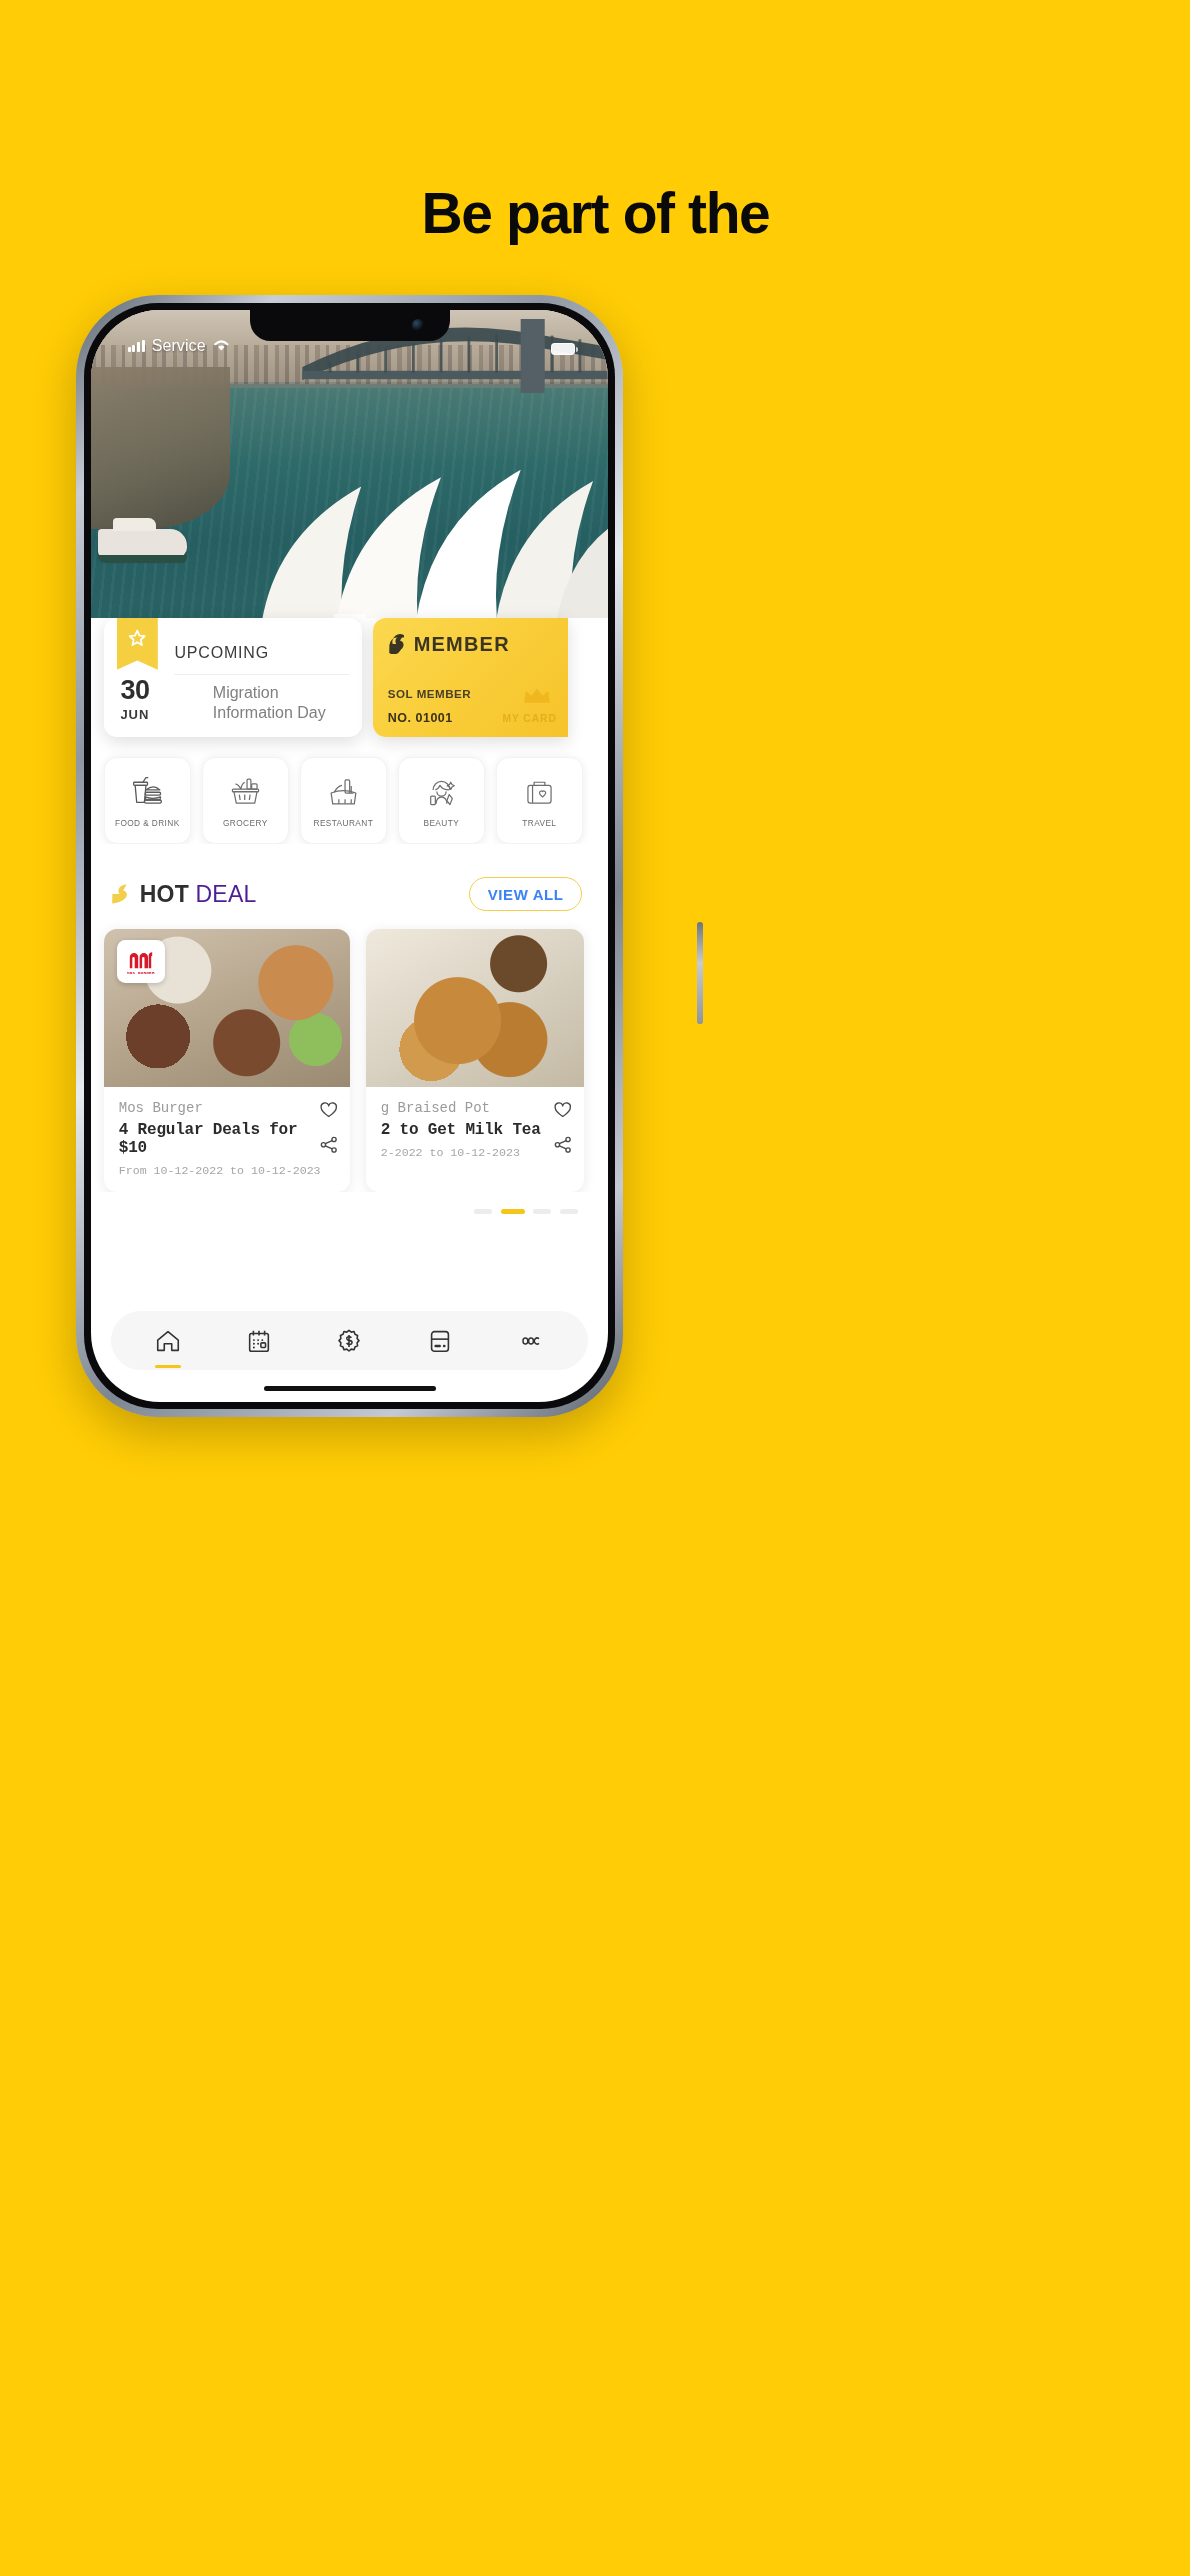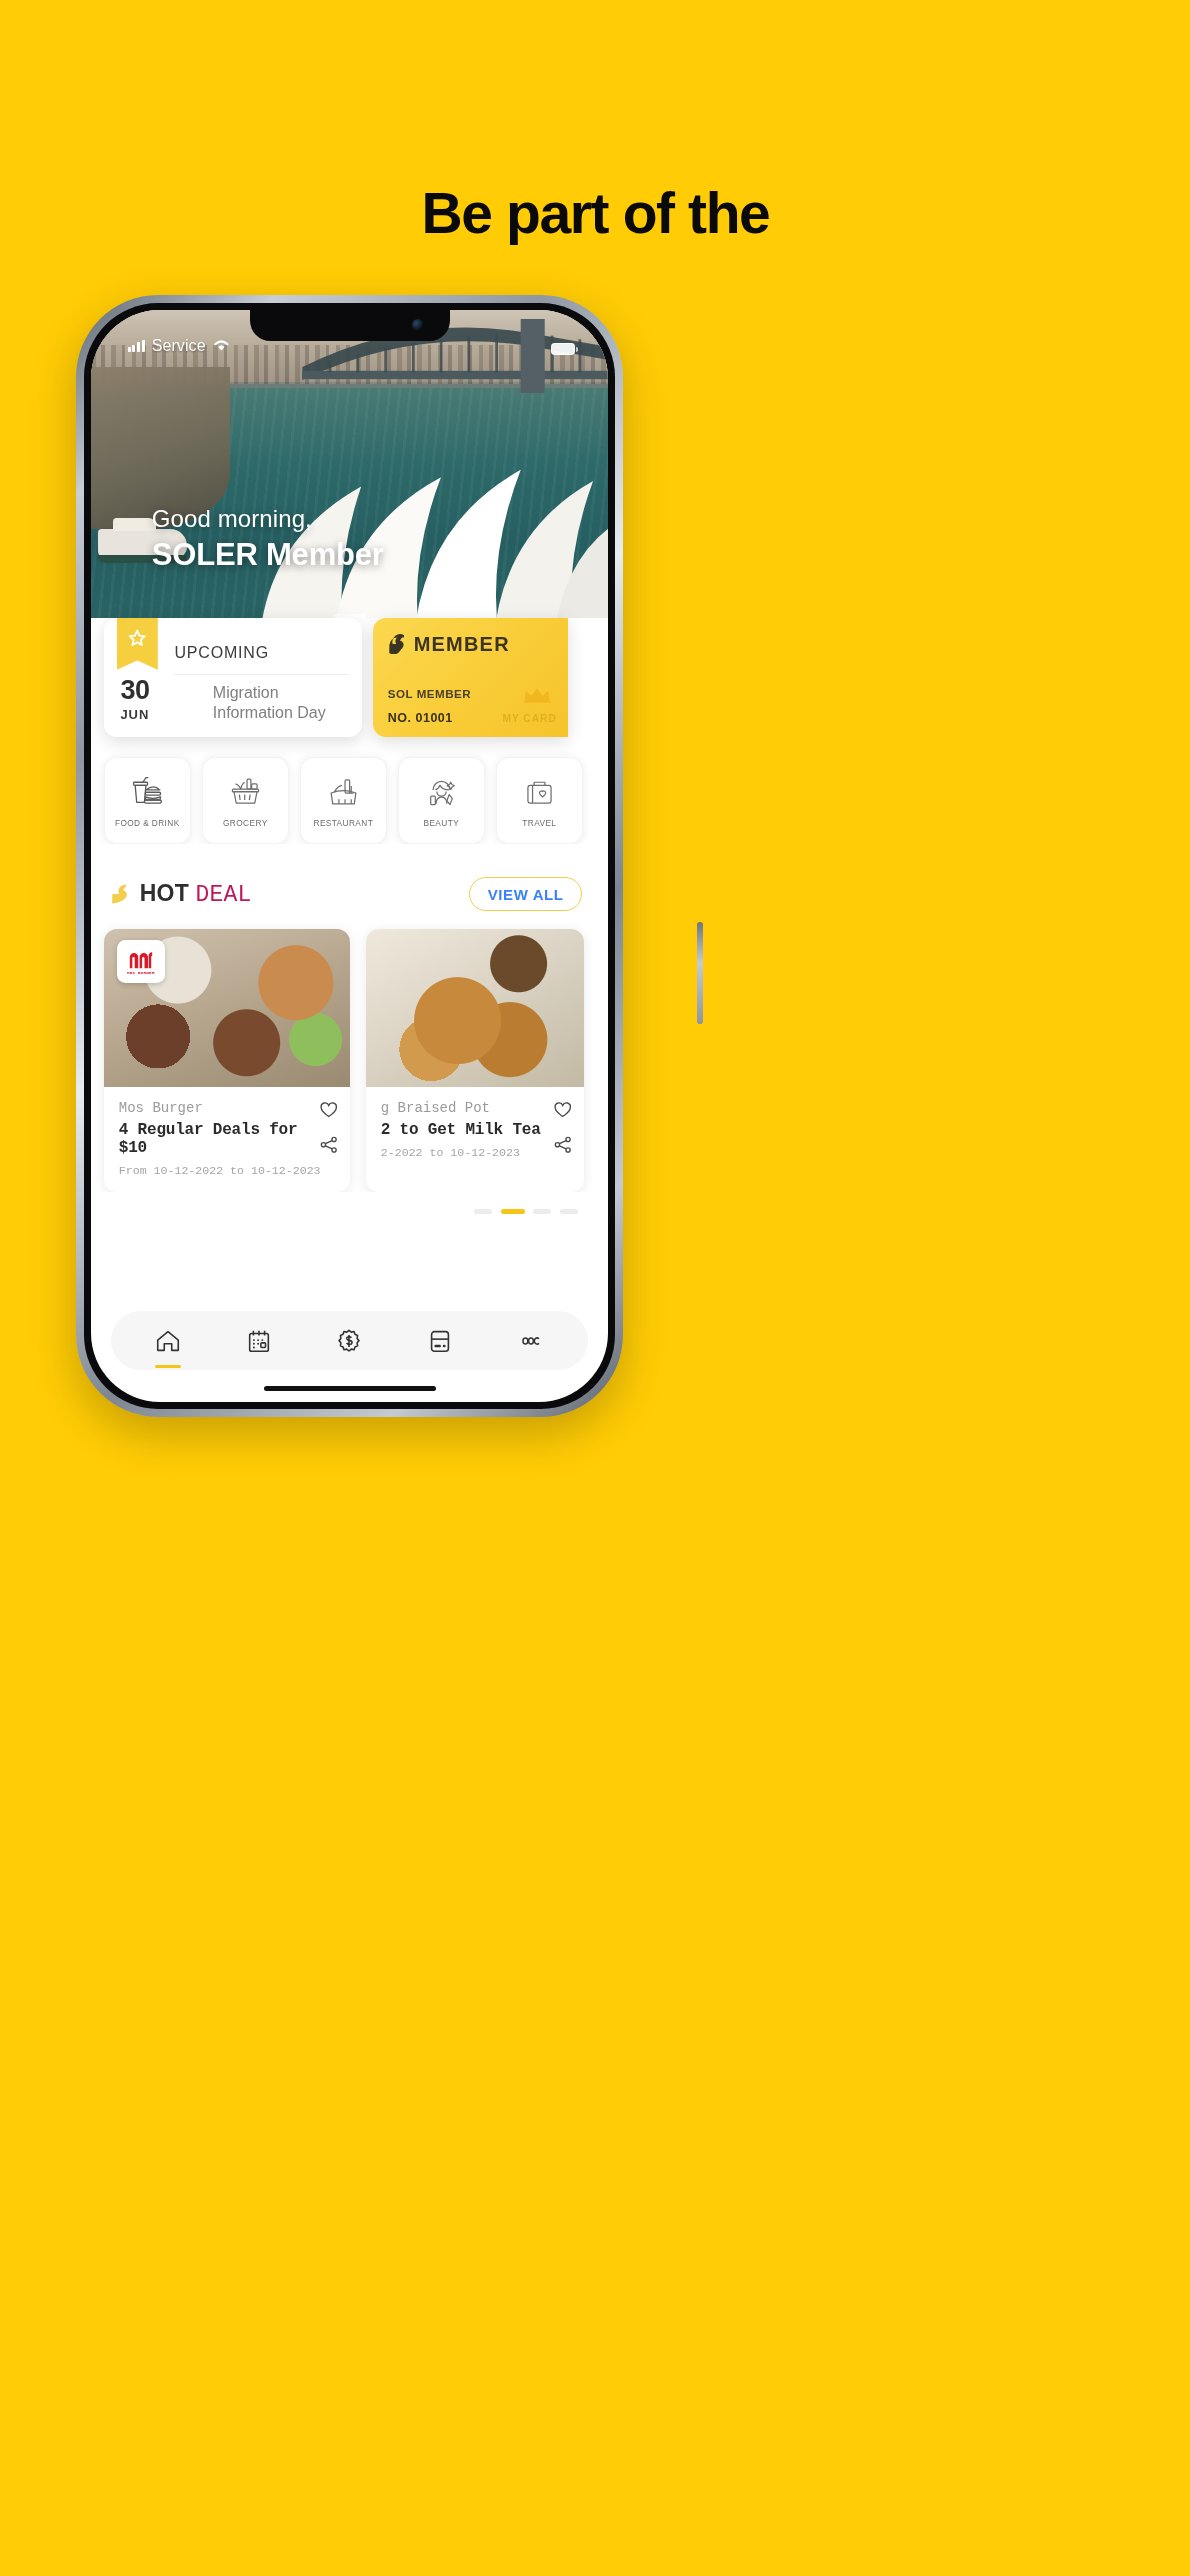--- a/index.html
+++ b/index.html
@@ -259,21 +259,21 @@
 
   
   .hotdeal-head {
     display:flex; align-items:center; justify-content:space-between;
     padding: 33px 26px 0 20.4px;
   }
   .hd-left { display:flex; align-items:center; gap:11px; }
   .s-logo-yellow { width: 17.6px; height: 22px; }
   .hd-title { font-size: 23px; color:#2f2f2f; letter-spacing:0.2px; }
   .hd-title b { font-weight: 700; }
-  .hd-title span { font-weight: 400; color:#be185d;font-family:Liberation Mono, monospace; }
+  .hd-title span { font-weight: 400; color:#4c1d95; }
   .viewall {
     border: 1.5px solid #F2CE4A; border-radius: 20.4px;
     padding: 7.4px 17.6px; font-size: 15px; font-weight: 600;
     color:#3b82f6; letter-spacing:0.6px; background:#fff;
   }
 
   .deals {
     display:flex; gap: 16px; padding: 18.5px 0 0 13px; overflow:hidden;font-family:Liberation Mono, monospace;
   }
   .deal {
@@ -411,24 +411,20 @@
               </div>
             <div class="sb-label">Service</div>
             <svg width="16.7" height="13" viewBox="0 0 18 14">
               <path d="M9 12.4 L5.6 8.6 Q9 5.6 12.4 8.6 Z" fill="#fff"></path>
               <path d="M2.4 5.6 Q9 -0.6 15.6 5.6" stroke="#fff" stroke-width="2.2" fill="none" stroke-linecap="round"></path>
             </svg>
           </div>
           <div class="battery"></div>
         </div>
 
-        <div class="greeting">
-          <div class="greet-sm">Good morning,</div>
-          <div class="greet-lg">SOLER Member</div>
-        </div>
 
         <div class="hero-handle"></div>
       </div>
 
       <div class="sheet-bg">
 
         <div class="card-row">
 
           <div class="upcoming-card">
             <div class="ribbon">

